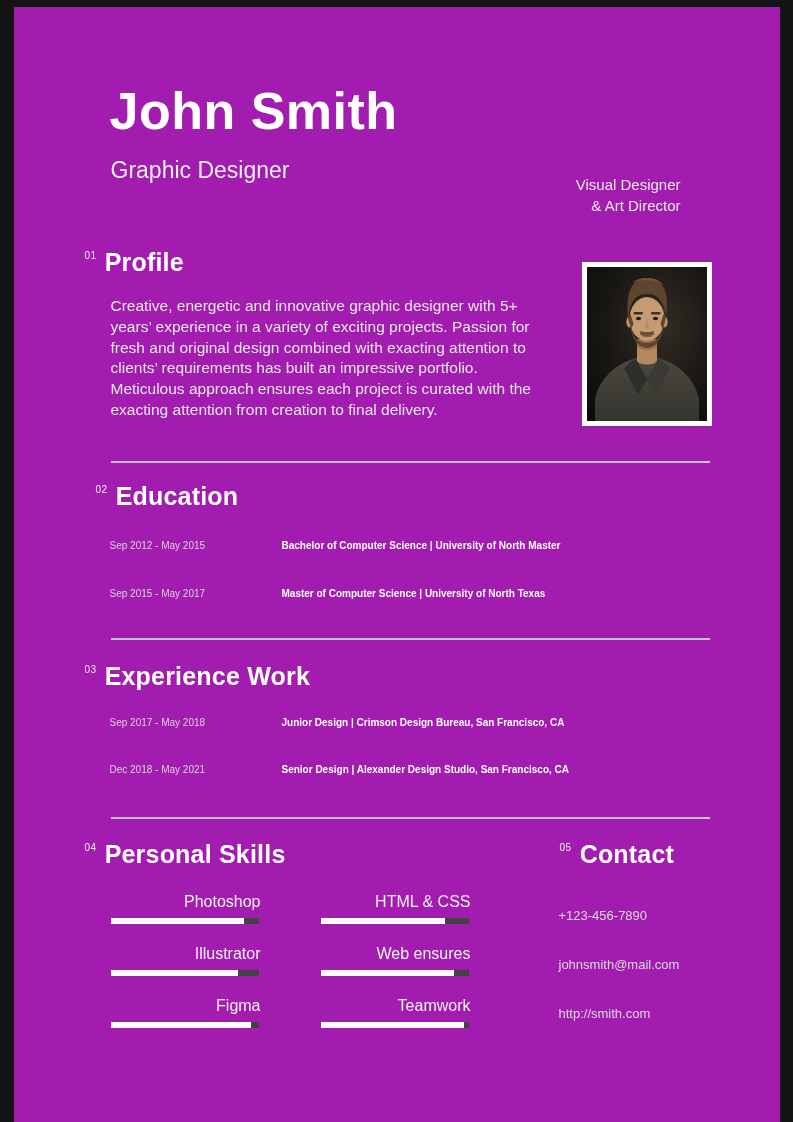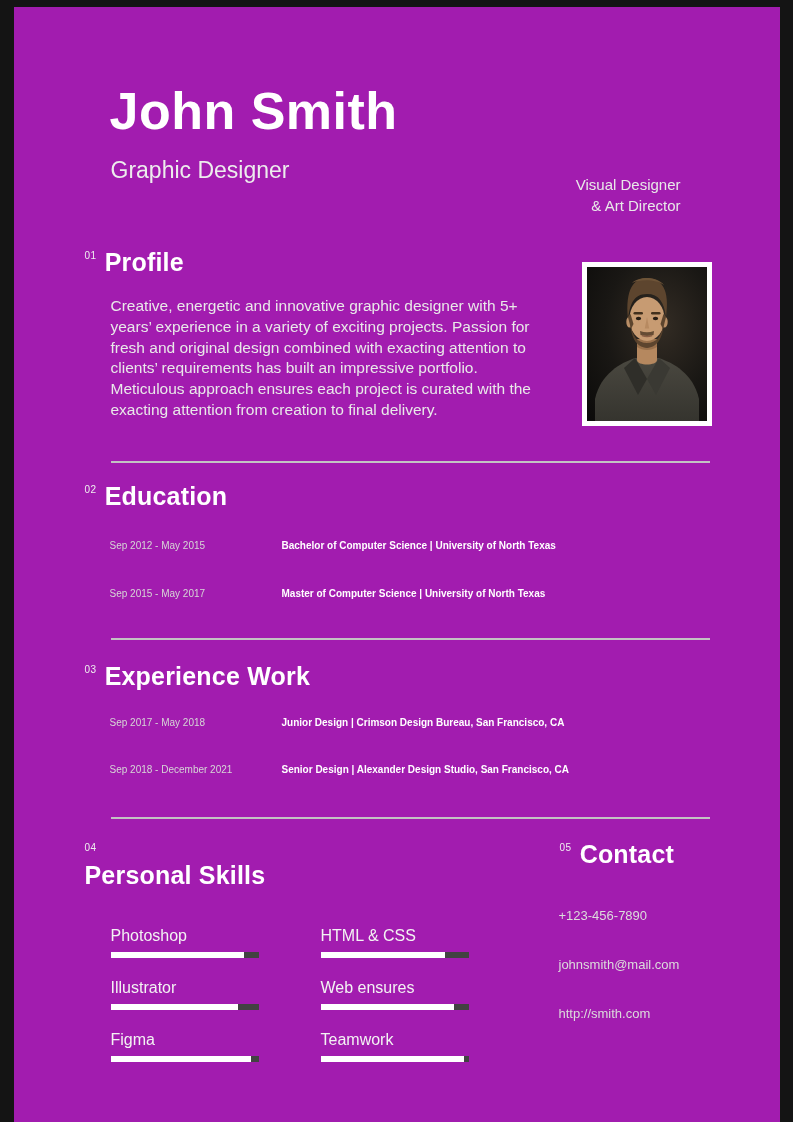--- a/index.html
+++ b/index.html
@@ -37,23 +37,23 @@
     position: absolute; display: flex; align-items: flex-start; gap: 8px;
   }
   .sec-num {
     font-size: 10px; color: #f0f0f0; margin-top: 2px; letter-spacing: 0.5px;
   }
   .sec-title {
     font-size: 25px; font-weight: bold; color: #ffffff; letter-spacing: 0.2px;
   }
 
   .h-profile    { left: 71px;  top: 241px; }
-  .h-education  { left: 71px;  top: 475px; }
+  .h-education  { left: 82px;  top: 475px; }
   .h-experience { left: 71px;  top: 655px; }
-  .h-skills     { left: 71px;  top: 833px; flex-direction: column; }
+  .h-skills     { left: 71px;  top: 833px; }
   .h-contact    { left: 546px; top: 833px; }
 
   
   .profile-text {
     position: absolute; left: 97px; top: 289px; width: 444px;
     font-size: 15.5px; line-height: 20.8px; color: #e9e9e9;
   }
   .photo-frame {
     position: absolute; left: 568px; top: 255px;
     width: 130px; height: 164px;
@@ -77,21 +77,21 @@
   }
   .t-date  { width: 172px; flex: 0 0 172px; color: #d6d6d6; font-weight: 400; }
   .t-desc  { color: #ffffff; font-weight: bold; white-space: nowrap; }
 
   .edu-row-0 { top: 529px; }
   .edu-row-1 { top: 577px; }
   .exp-row-0 { top: 706px; }
   .exp-row-1 { top: 753px; }
 
   
-  .skills-col { position: absolute; top: 919px; width: 150px; }
+  .skills-col { position: absolute; top: 885px; width: 150px; text-align: right; }
   .skills-col-0 { left: 97px; }
   .skills-col-1 { left: 307px; }
   .skill-item { margin-bottom: 20px; }
   .skill-label {
     font-size: 16px; line-height: 20px; color: #f3f3f3;
     font-weight: 400; margin-bottom: 6px;
   }
   .skill-track {
     width: 148px; height: 6px; background: #424242;
     position: relative; overflow: hidden;
@@ -171,39 +171,39 @@
   </div>
 
   <div class="divider div-1"></div>
 
   <div class="sec-heading h-education">
     <span class="sec-num">02</span>
     <span class="sec-title">Education</span>
   </div>
   <div class="t-row edu-row-0">
     <span class="t-date">Sep 2012 - May 2015</span>
-    <span class="t-desc">Bachelor of Computer Science | University of North Texas</span>
+    <span class="t-desc">Bachelor of Computer Science | University of North Master</span>
   </div>
   <div class="t-row edu-row-1">
     <span class="t-date">Sep 2015 - May 2017</span>
     <span class="t-desc">Master of Computer Science | University of North Texas</span>
   </div>
 
   <div class="divider div-2"></div>
 
   <div class="sec-heading h-experience">
     <span class="sec-num">03</span>
     <span class="sec-title">Experience Work</span>
   </div>
   <div class="t-row exp-row-0">
     <span class="t-date">Sep 2017 - May 2018</span>
     <span class="t-desc">Junior Design | Crimson Design Bureau, San Francisco, CA</span>
   </div>
   <div class="t-row exp-row-1">
-    <span class="t-date">Sep 2018 - December 2021</span>
+    <span class="t-date">Dec 2018 - May 2021</span>
     <span class="t-desc">Senior Design | Alexander Design Studio, San Francisco, CA</span>
   </div>
 
   <div class="divider div-3"></div>
 
   <div class="sec-heading h-skills">
     <span class="sec-num">04</span>
     <span class="sec-title">Personal Skills</span>
   </div>
 

